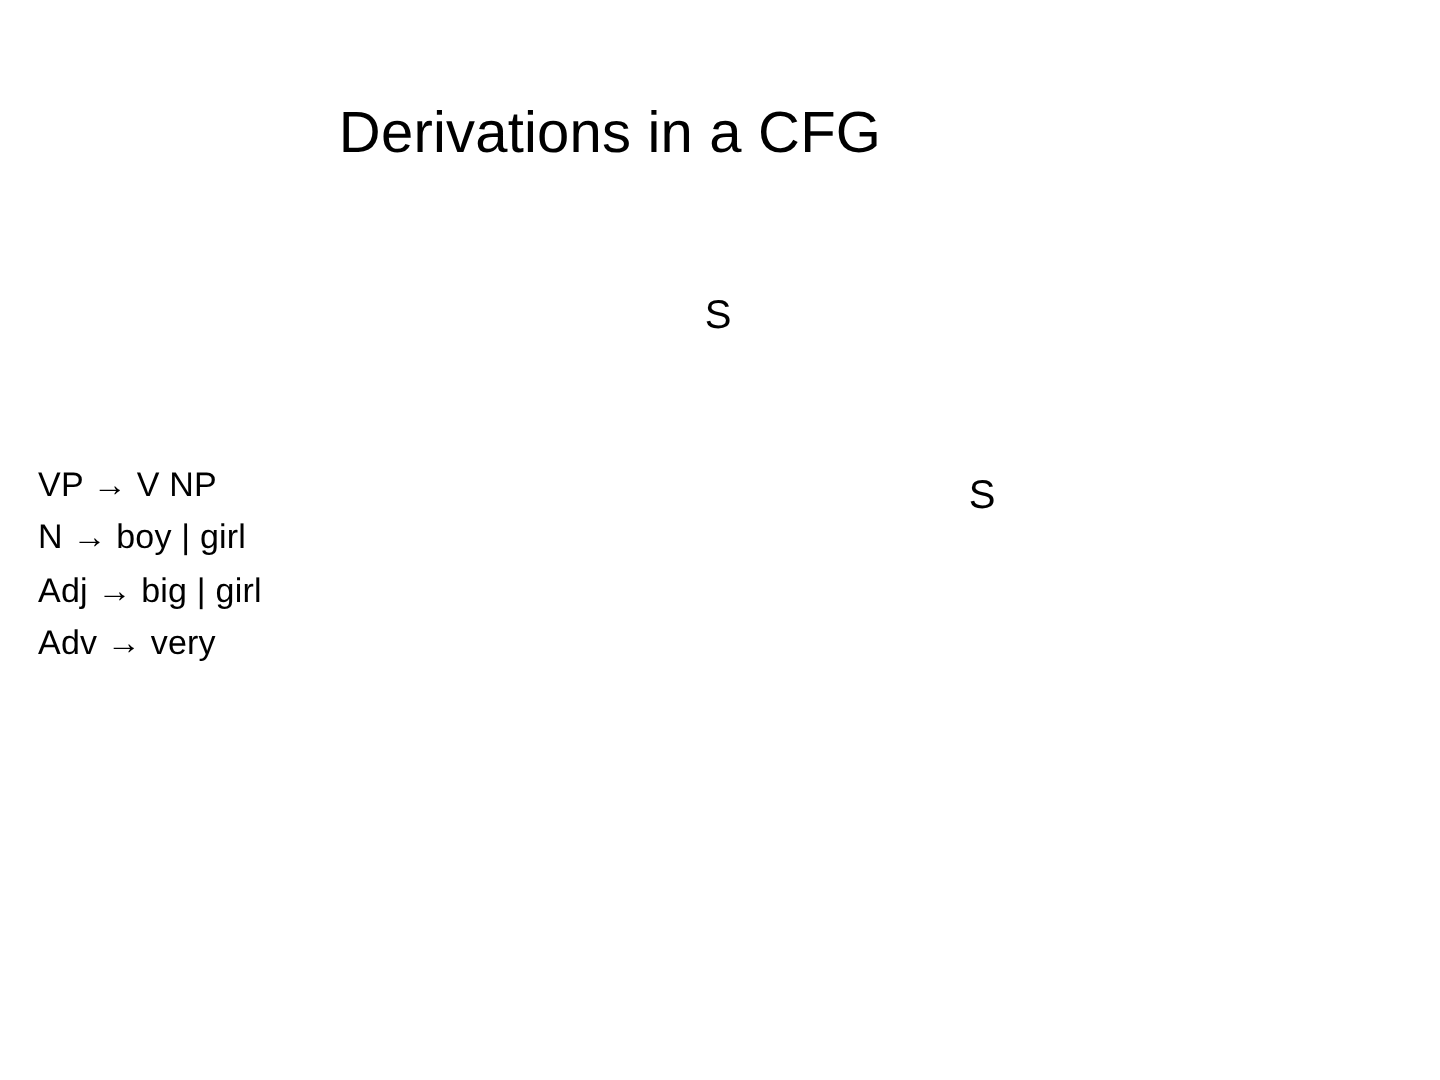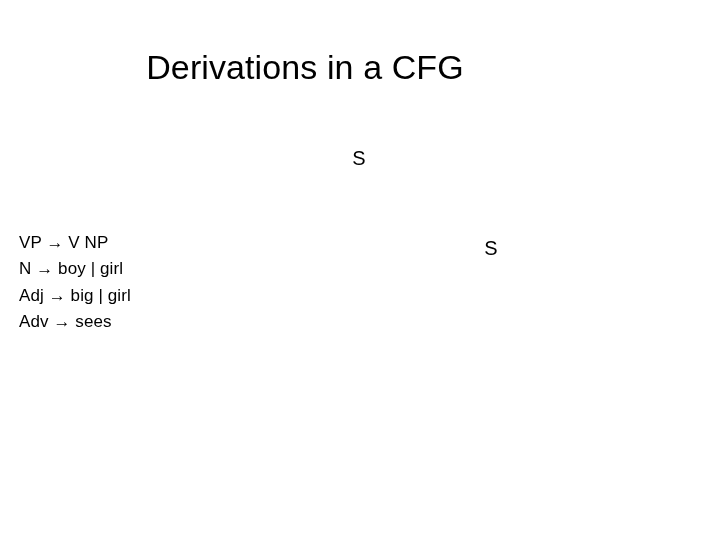--- a/index.html
+++ b/index.html
@@ -26,21 +26,21 @@
     background: #ffffff;
   }
 
   
   .slide-title {
     position: absolute;
     left: 0;
     top: 46px;
     width: 610px;
     text-align: center;
-    font-size: 34px;
+    font-size: 29px;
     line-height: 42px;
     font-weight: 400;
     letter-spacing: 0.1px;
     white-space: nowrap;
   }
 
   
   .tree-node {
     position: absolute;
     font-size: 20px;
@@ -86,16 +86,16 @@
   <div class="slide-title">Derivations in a CFG</div>
 
   <div class="tree-node node-top">S</div>
 
   <div class="tree-node node-right">S</div>
 
   <div class="grammar">
     <div class="rule">VP →  V NP</div>
     <div class="rule">N →  boy | girl</div>
     <div class="rule">Adj →  big | girl</div>
-    <div class="rule">Adv →  sees</div>
+    <div class="rule">Adv →  very</div>
   </div>
 
 </div>
 
 </body></html>

